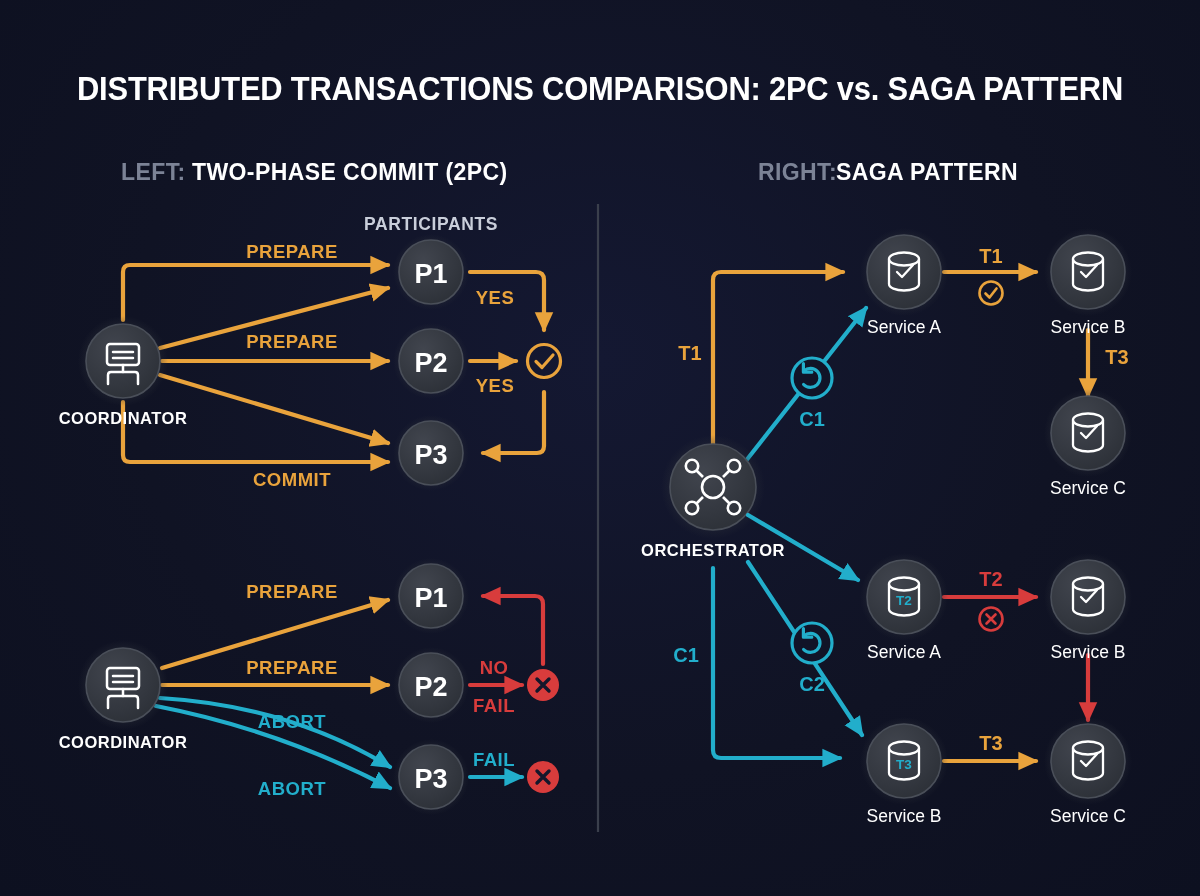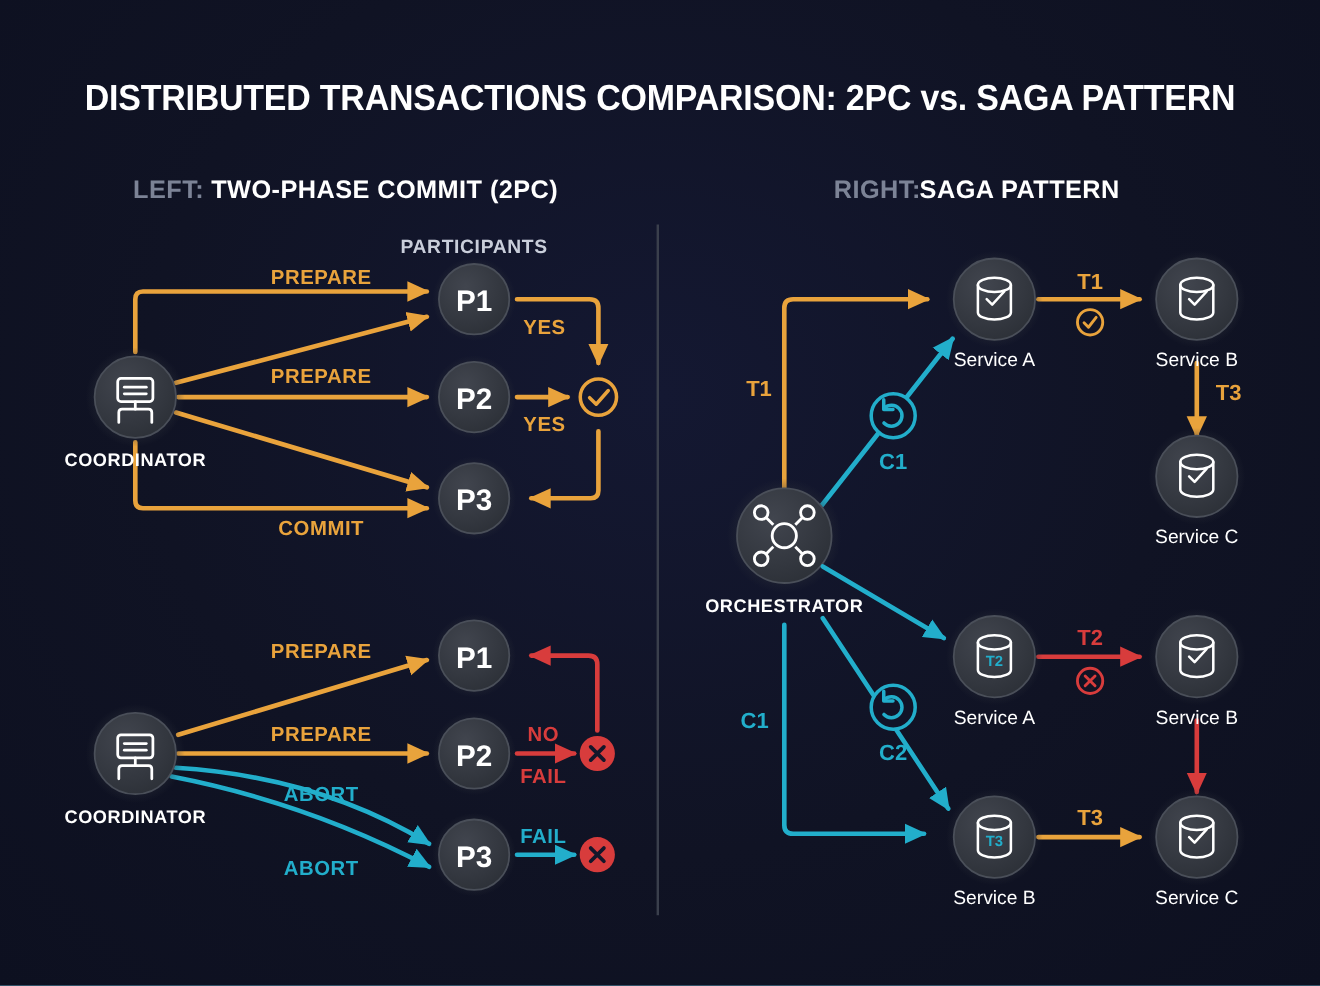--- a/index.html
+++ b/index.html
@@ -6,21 +6,21 @@
   * { margin:0; padding:0; box-sizing:border-box; }
   html, body {
     width:1200px; height:896px;
     background:#0b0d1a;
     font-family:"Liberation Sans", sans-serif;
     overflow:hidden;
   }
   #stage {
     position:relative;
     width:1200px; height:896px;
-    background:#7dd3fc;
+    background:#1d4ed8;
     overflow:hidden;
   }
   #stage::before{
     content:"";
     position:absolute; inset:0;
     background:radial-gradient(ellipse at 50% 40%, #141832 0%, #101324 55%, #0d1020 100%);
     pointer-events:none;
   }
   svg#canvas { position:absolute; left:0; top:0; width:1200px; height:896px; }
   text { font-family:"Liberation Sans", sans-serif; }

